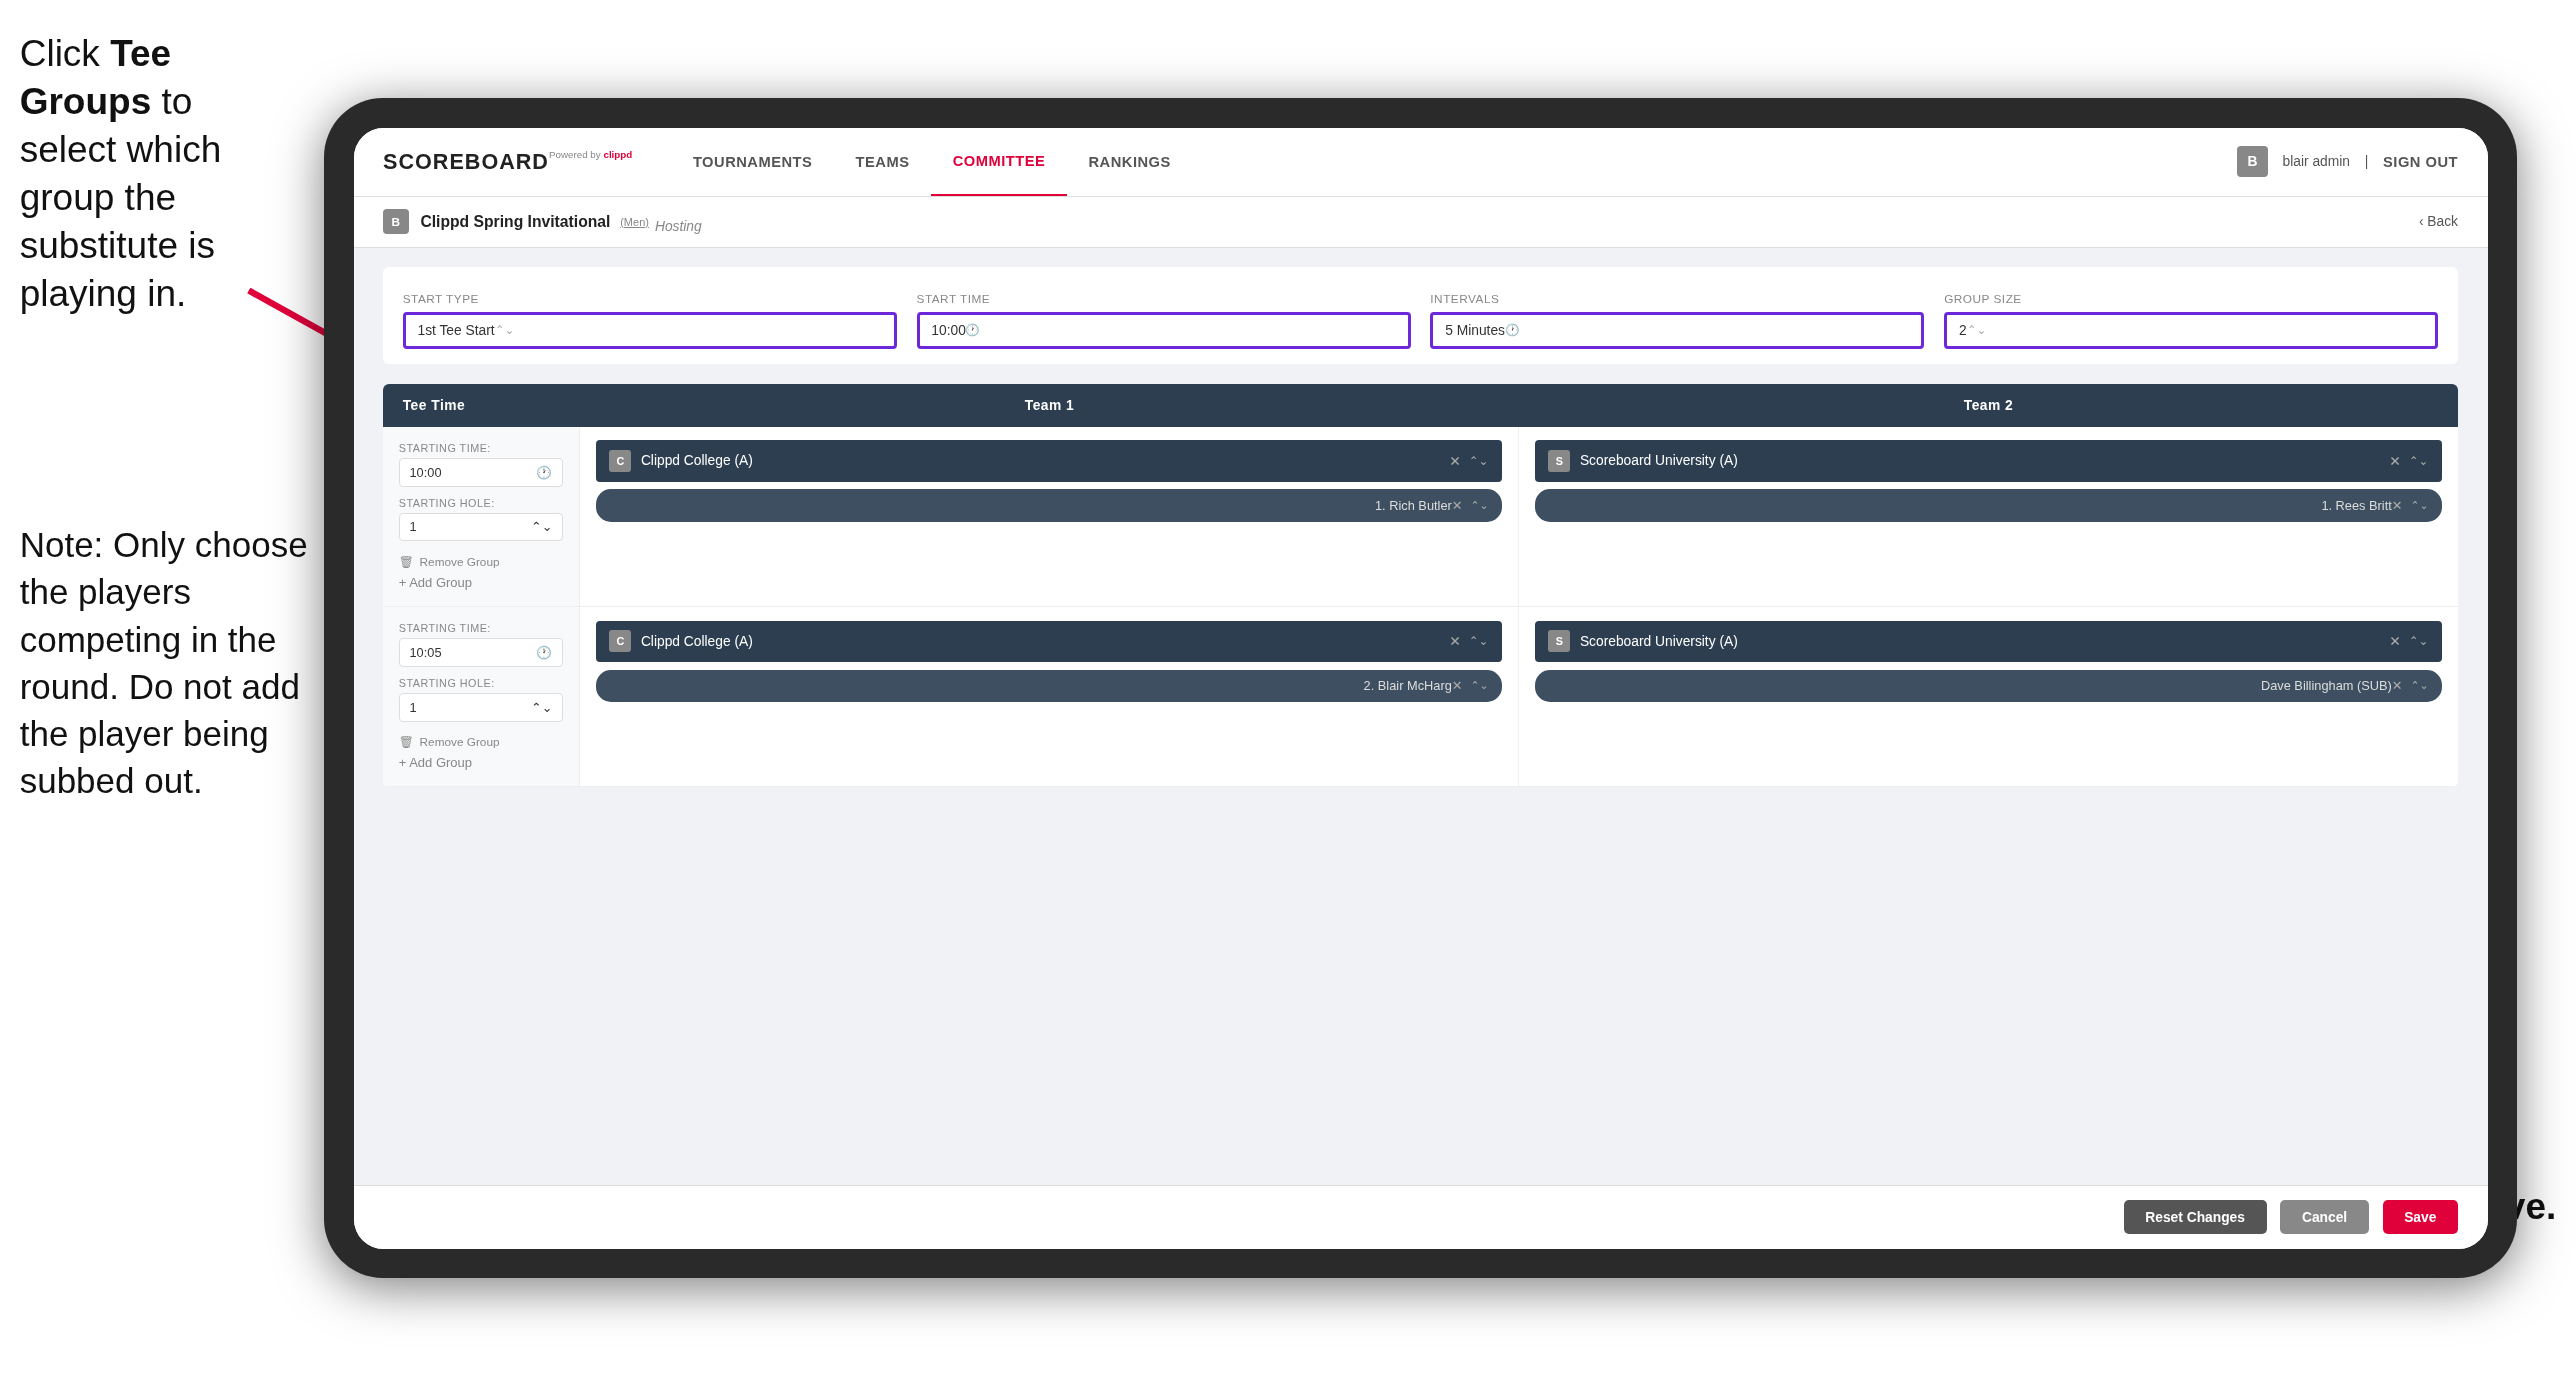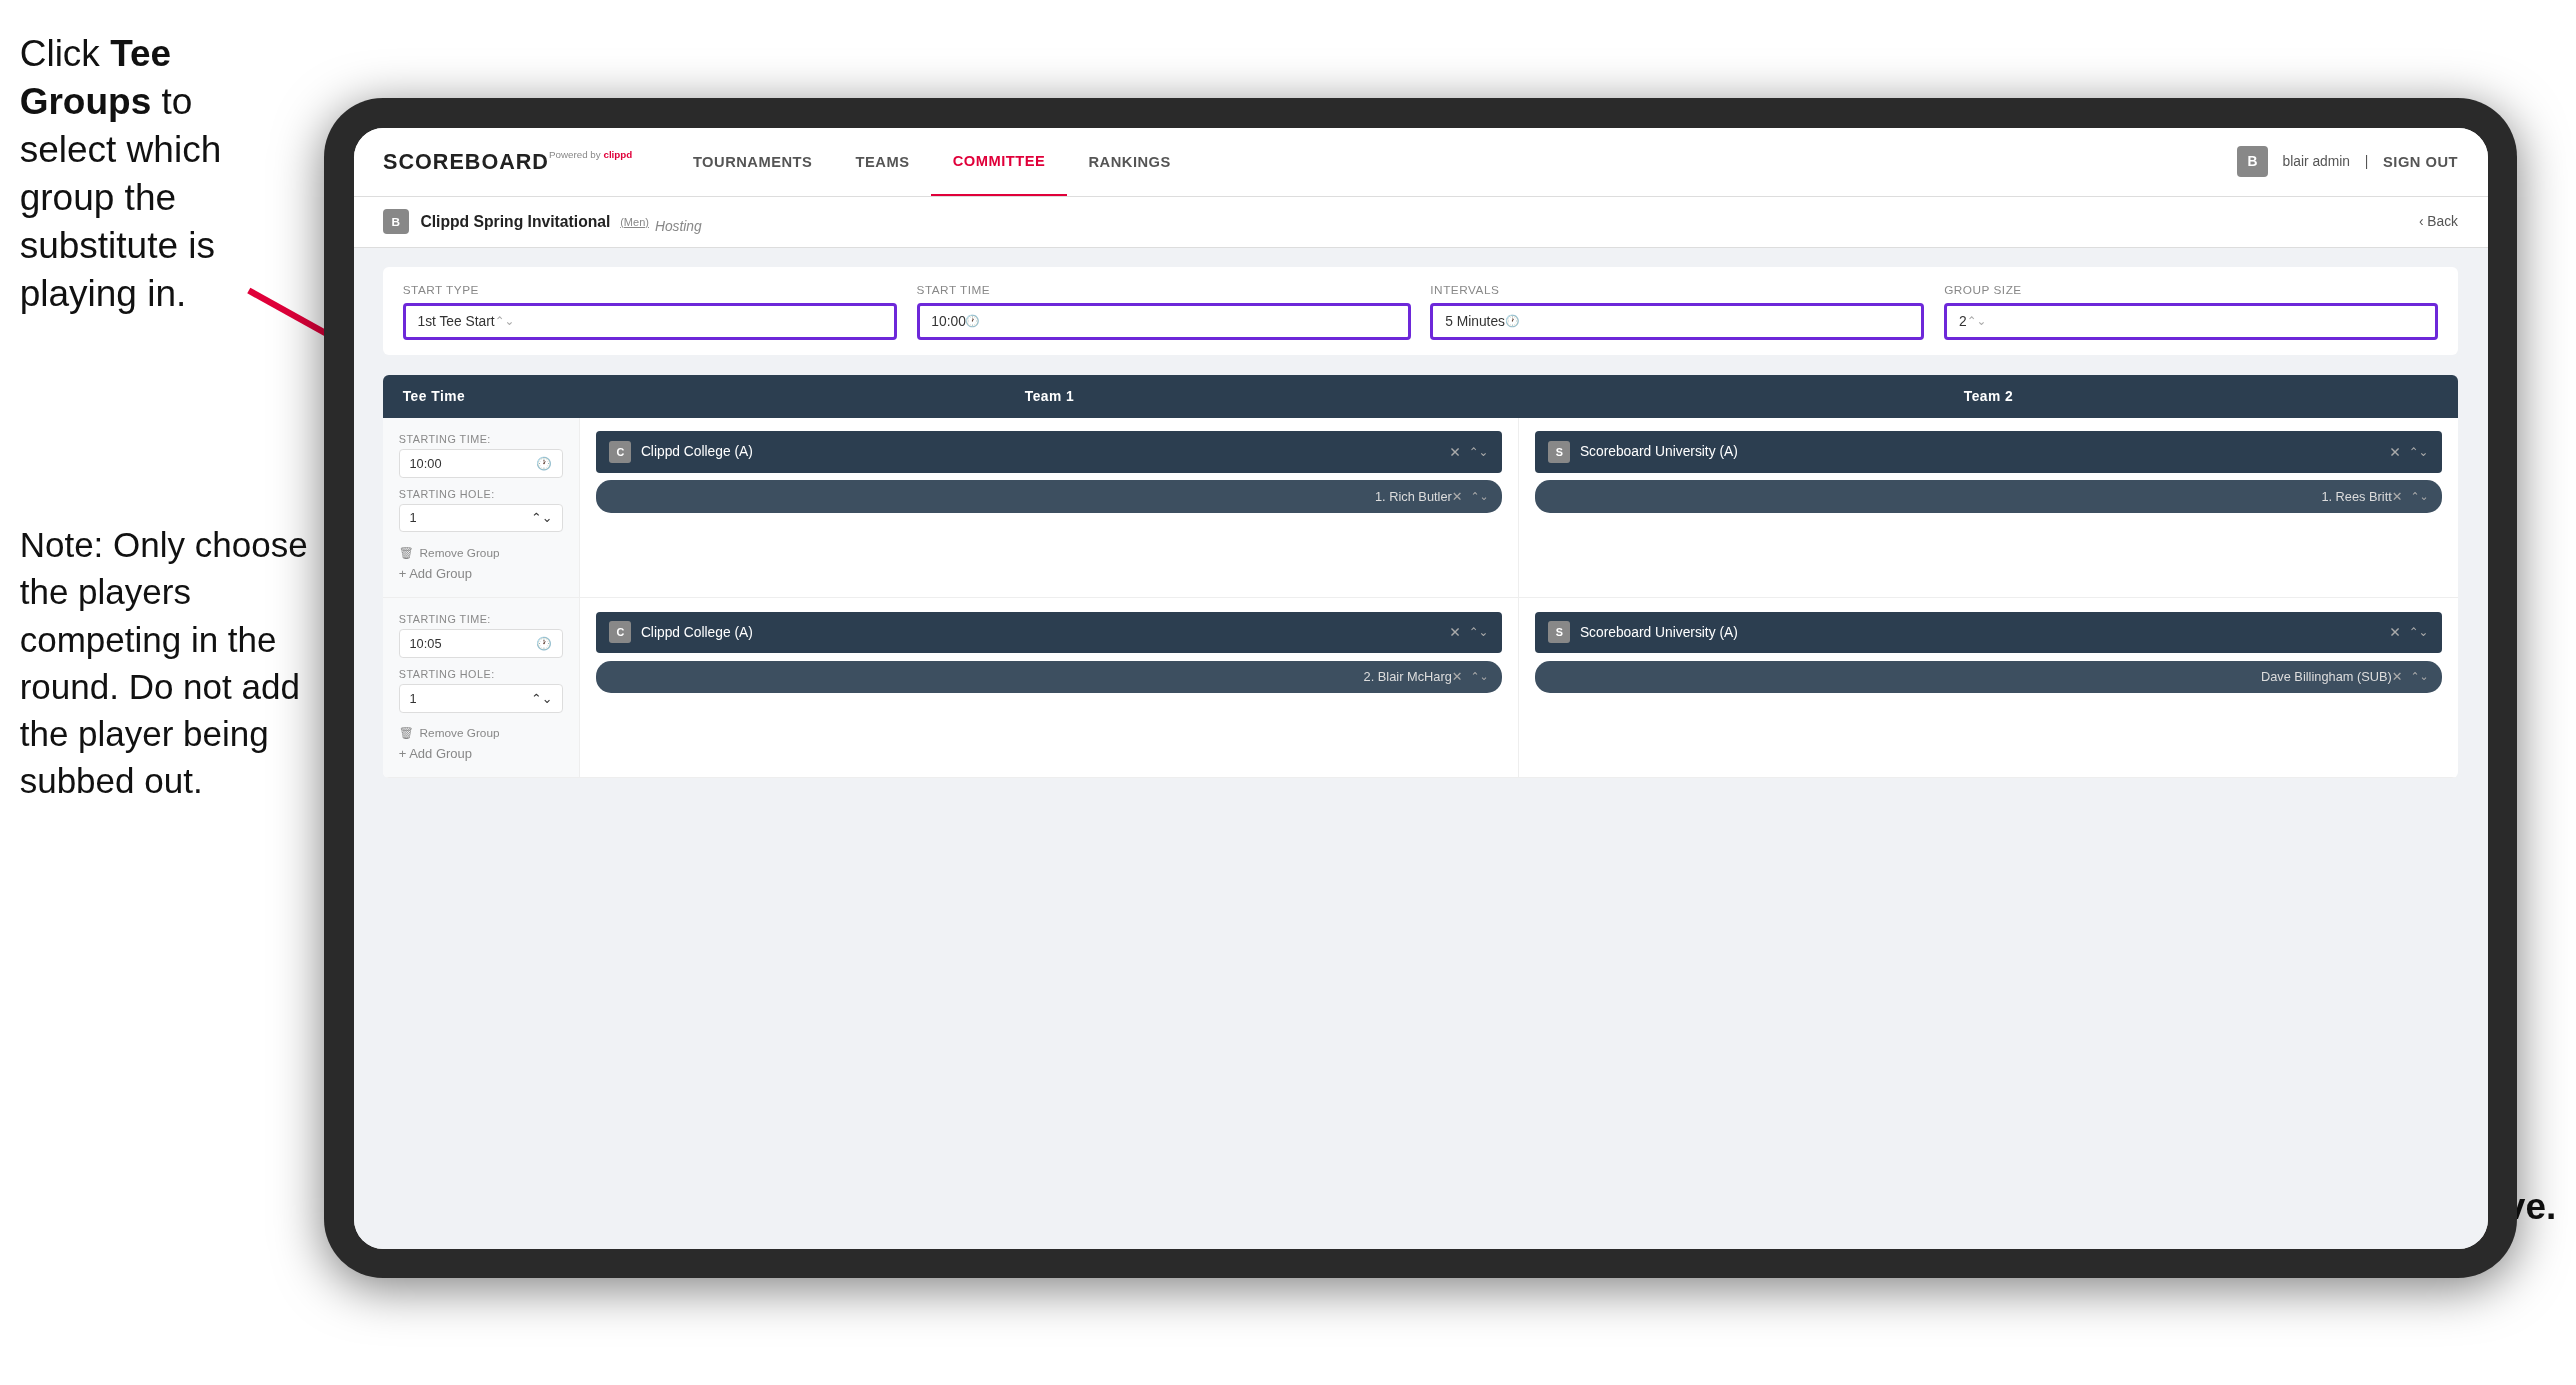--- a/index.html
+++ b/index.html
@@ -200,20 +200,21 @@
       gap: 19.7px;
       margin-bottom: 19.7px;
       background: #fff;
       padding: 15.7px 19.7px;
       border-radius: 5.9px;
     }
     .form-group {
       display: flex;
       flex-direction: column;
       flex: 1;
+      margin-top: 9px;
     }
     .form-label {
       font-size: 11.8px;
       color: #888;
       margin-bottom: 5.9px;
       text-transform: uppercase;
       letter-spacing: 0.5px;
     }
     .form-input {
       border: 3px solid #6d28d9;
@@ -694,16 +695,21 @@
                 <span class="player-x">✕</span>
                 <span class="player-expand">⌃⌄</span>
               </div>
             </div>
           </div>
         </div>
 
       </div>
     </div>
 
+    <div class="footer-bar">
+      <button class="btn-reset">Reset Changes</button>
+      <button class="btn-cancel">Cancel</button>
+      <button class="btn-save">Save</button>
+    </div>
 
   </div>
 </div>
 
 
 </body></html>

